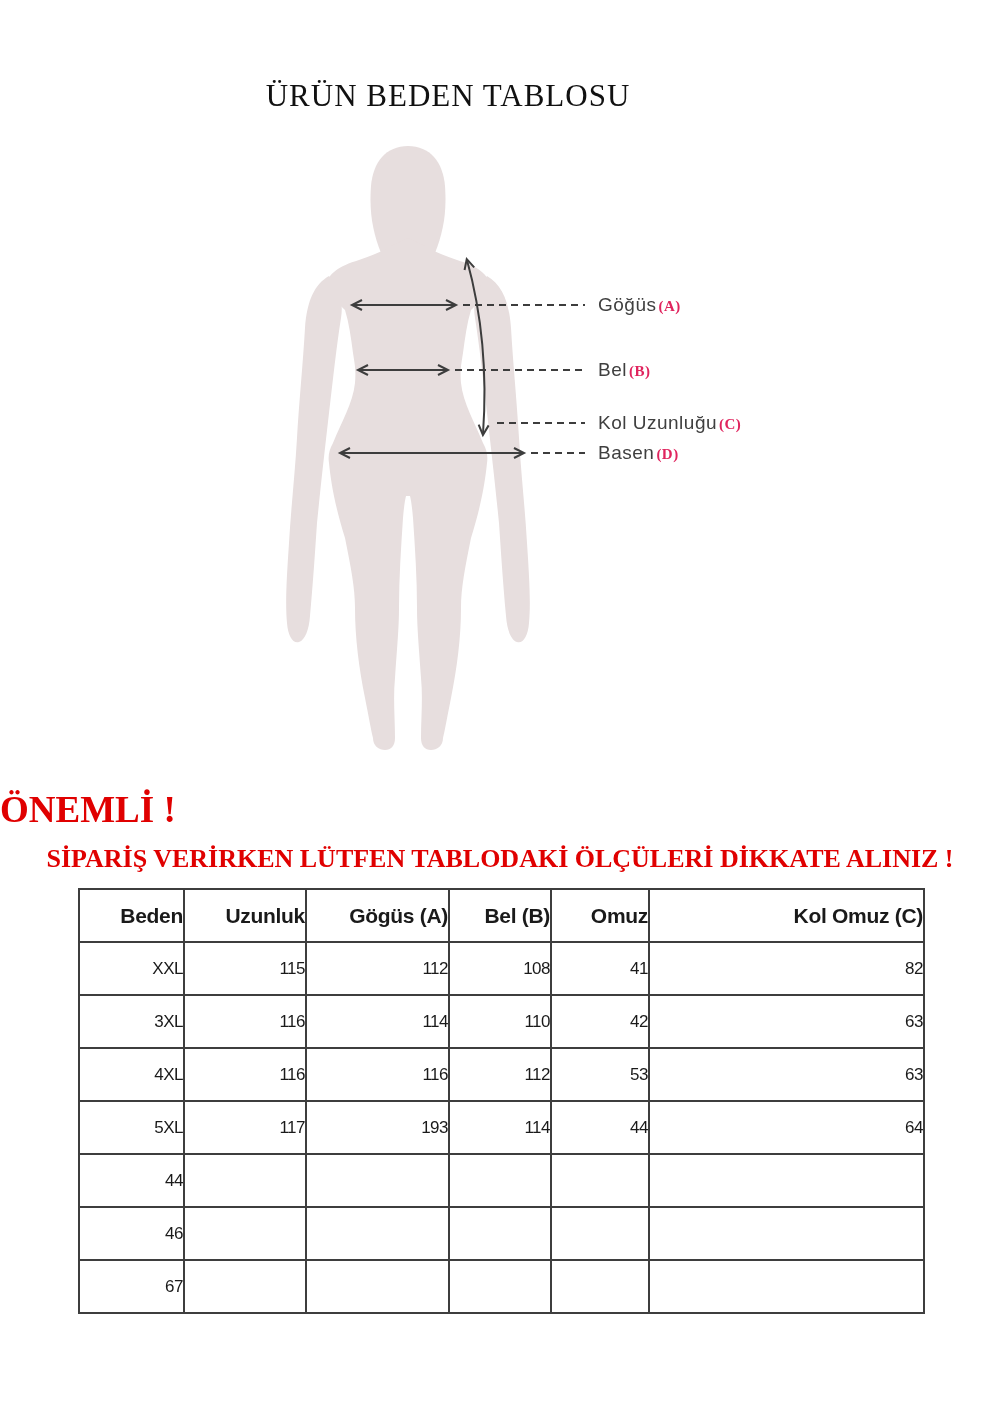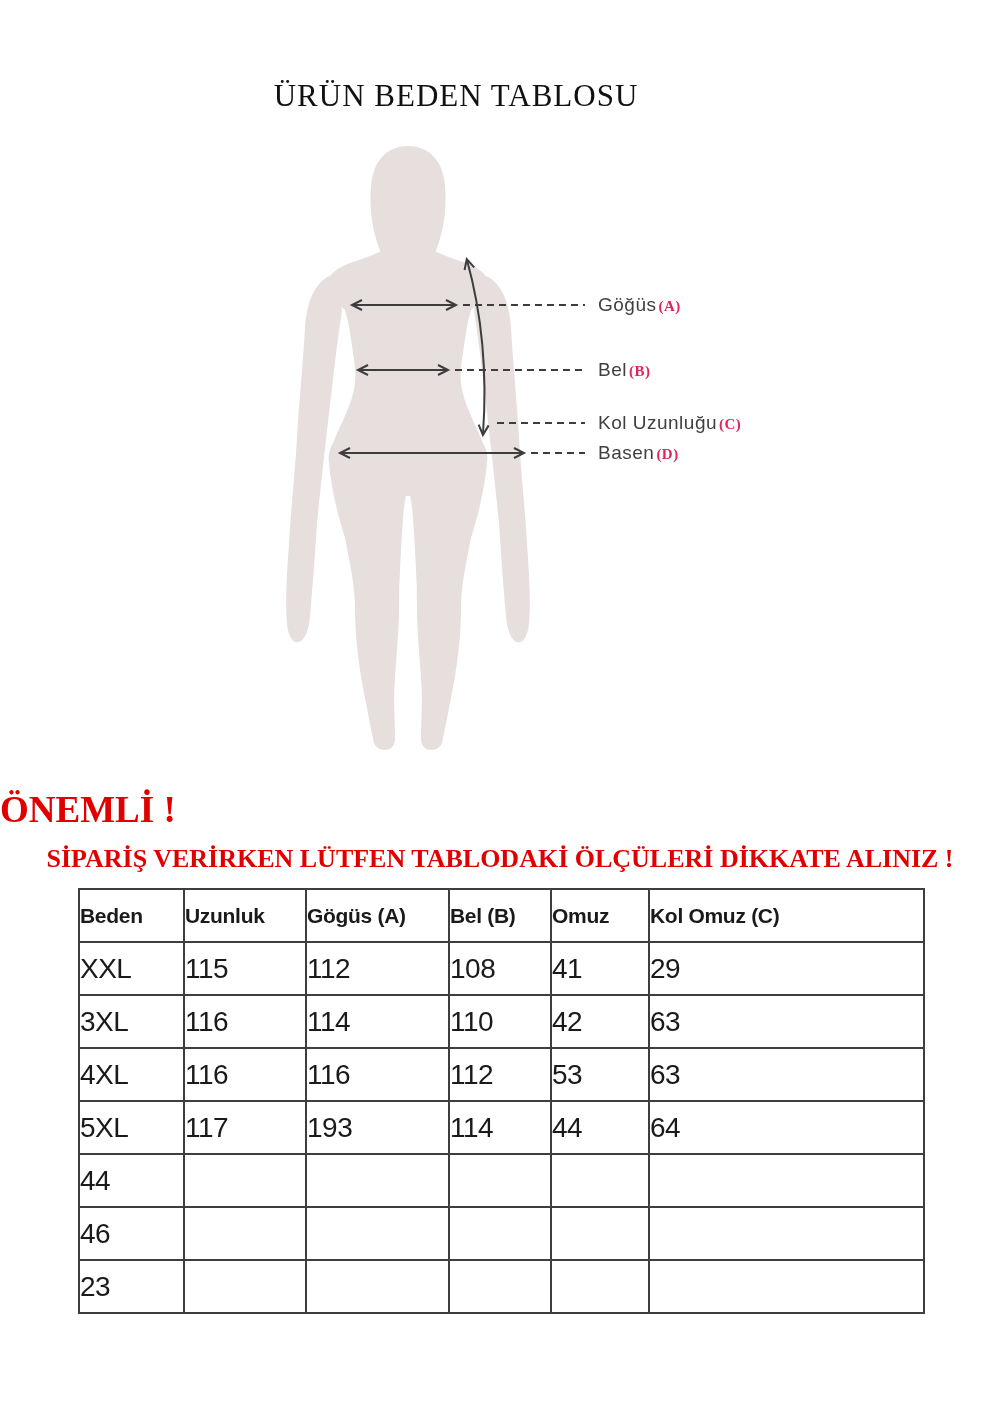--- a/index.html
+++ b/index.html
@@ -10,21 +10,21 @@
     --table-border:#3e3e3e;
     --line:#3d3d3d;
   }
   *{box-sizing:border-box;}
   html,body{margin:0;padding:0;background:#fff;}
   #page{
     position:relative;width:1000px;height:1414px;background:#ffffff;
     font-family:"Liberation Sans",sans-serif;overflow:hidden;
   }
   .page-title{
-    position:absolute;top:78px;left:16px;width:880px;text-align:center;
+    position:absolute;top:78px;left:8px;width:880px;text-align:center;
     font-family:"Liberation Serif",serif;font-size:31px;color:#111;
     letter-spacing:1px;font-weight:400;
   }
   #diagram{position:absolute;left:285px;top:138px;width:660px;height:630px;}
   #diagram svg{position:absolute;left:0;top:0;}
   .sil{fill:var(--silhouette);stroke:none;}
   .meas{stroke:var(--line);stroke-width:2;fill:none;}
   .dash{stroke:var(--line);stroke-width:2;fill:none;stroke-dasharray:7 5;}
   .diagram-label{
     position:absolute;left:313px;transform:translateY(-50%);
@@ -44,25 +44,25 @@
     position:absolute;top:844px;left:0;width:1000px;text-align:center;
     font-family:"Liberation Serif",serif;font-weight:700;font-size:26px;
     color:var(--red);white-space:nowrap;
   }
   .size-table{
     position:absolute;left:78px;top:888px;width:845px;
     border-collapse:collapse;table-layout:fixed;
   }
   .size-table th,.size-table td{
     border:2px solid var(--table-border);height:53px;
-    text-align:left;vertical-align:middle;padding:0;
+    text-align:right;vertical-align:middle;padding:0;
     color:#1a1a1a;overflow:hidden;
   }
   .size-table th{font-size:21px;font-weight:700;letter-spacing:-0.3px;}
-  .size-table td{font-size:28px;font-weight:400;letter-spacing:-0.5px;}
+  .size-table td{font-size:17px;font-weight:400;letter-spacing:-0.5px;}
 </style>
 </head>
 <body>
 
 <div id="page">
 
   <div class="page-title">ÜRÜN BEDEN TABLOSU</div>
 
   <div id="diagram">
     <svg width="660" height="630" viewBox="0 0 660 630">
@@ -150,21 +150,21 @@
         <th>Kol Omuz (C)</th>
       </tr>
     </thead>
     <tbody>
         <tr>
           <td>XXL</td>
           <td>115</td>
           <td>112</td>
           <td>108</td>
           <td>41</td>
-          <td>29</td>
+          <td>82</td>
         </tr>
         <tr>
           <td>3XL</td>
           <td>116</td>
           <td>114</td>
           <td>110</td>
           <td>42</td>
           <td>63</td>
         </tr>
         <tr>
@@ -193,21 +193,21 @@
         </tr>
         <tr>
           <td>46</td>
           <td></td>
           <td></td>
           <td></td>
           <td></td>
           <td></td>
         </tr>
         <tr>
-          <td>23</td>
+          <td>67</td>
           <td></td>
           <td></td>
           <td></td>
           <td></td>
           <td></td>
         </tr>
       </tbody>
   </table>
 
 </div>

